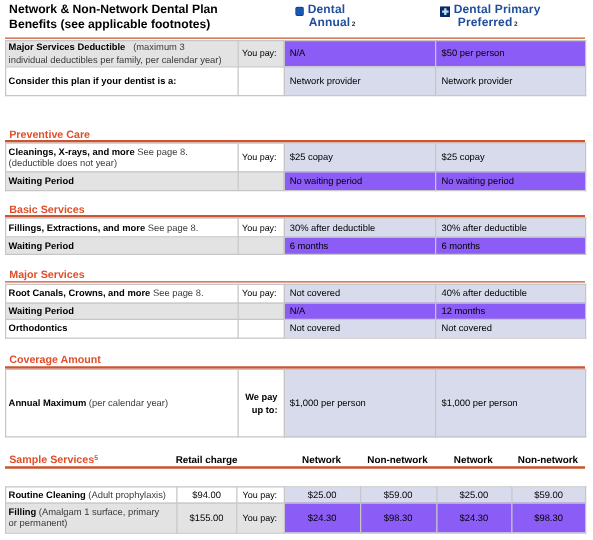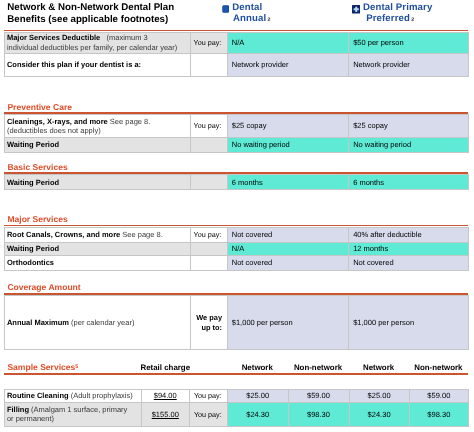--- a/index.html
+++ b/index.html
@@ -12,21 +12,21 @@
 
   
   .title{position:absolute;left:7.3px;top:1.5px;width:185px;
          font-size:9.72px;font-weight:bold;line-height:12.4px;color:#000;}
 
   
   .planhead{position:absolute;top:1.6px;font-size:9.6px;font-weight:bold;
             line-height:11.8px;color:#1F4E9C;letter-spacing:0.12px;}
   .planhead .l1,.planhead .l2{display:block;white-space:nowrap;}
   .planhead sup{font-size:5.2px;vertical-align:baseline;font-weight:bold;color:#333;padding-left:1.2px;}
-  #ph1{left:221px;width:118px;}
+  #ph1{left:235px;width:118px;}
   #ph2{left:351.8px;width:130px;}
   #ph1 .l1{padding-left:11.2px;}
   #ph1 .l2{padding-left:12px;}
   #ph2 .l1{padding-left:11.2px;}
   #ph2 .l2{padding-left:14.4px;}
   .picon{position:absolute;left:0.7px;top:3.9px;width:8px;height:9px;line-height:0;}
   #ph2 .picon{left:0px;top:3.9px;}
 
   
   .block{position:absolute;left:4px;width:464px;}
@@ -40,21 +40,21 @@
              font-size:7.5px;}
   table.grid td{border:0.55px solid #C6C6C6;padding:0;vertical-align:middle;
                 background:#fff;}
   table.grid td.lbl{padding:0px 4px 0px 1.9px;line-height:9.3px;white-space:nowrap;}
   td.lbl b{font-weight:bold;}
   td.lbl .note{font-weight:normal;color:#3a3a3a;}
   td.lbl .ref{font-weight:normal;color:#3a3a3a;}
   table.grid td.pay{text-align:right;padding-right:5.3px;font-size:7.2px;}
   table.grid td.val{padding-left:4.2px;}
   tr.light td{background:#D7DBEC;}
-  tr.dark td{background:#5eead4;}
+  tr.dark td{background:#8b5cf6;}
   tr.light td.lbl,tr.light td.pay,tr.light td.retail,tr.light td.wepay{background:#fff;}
   tr.dark td.lbl,tr.dark td.pay,tr.dark td.retail,tr.dark td.wepay{background:#E3E3E3;}
 
   
   #bar1{top:29.5px;} #blk1{top:31.5px;}
   #blk1 tr:nth-child(1) td{height:20.0px;}
   #blk1 tr:nth-child(2) td{height:22.4px;}
   #blk1 tr:nth-child(3) td{height:14.7px;text-decoration:underline;}
 
   #sh2{top:101.7px;} #bar2{top:112.0px;} #blk2{top:114.0px;}
@@ -80,21 +80,21 @@
 
   
   table.grid td.wepay{text-align:right;padding-right:4.6px;font-size:7.4px;font-weight:bold;
            line-height:9.3px;}
   td.wepay span{display:block;}
   #blk5 td.lbl{vertical-align:middle;}
 
   
   .samplehead{position:absolute;font-size:7.9px;font-weight:bold;color:#000;
               text-align:center;top:363.0px;line-height:9px;white-space:nowrap;}
-  td.retail{text-align:center;text-decoration:underline;}
+  td.retail{text-align:center;}
   td.ctr{text-align:center;}
   #blk6 td.lbl{padding-right:4px;}
   table.grid td.retail{text-align:center;}
   table.grid td.ctr{text-align:center;}
 </style>
 </head>
 <body>
 
 <div class="page">
 
@@ -153,21 +153,21 @@
   <div class="block" id="blk2">
     <table class="grid">
         <colgroup>
       <col style="width:185.6px">
           <col style="width:37.0px">
           <col style="width:121.4px">
           <col style="width:120.0px">
         </colgroup>
         <tbody>
       <tr class="light">
-        <td class="lbl"><b>Cleanings, X-rays, and more</b> <span class="ref">See page 8.</span><br><span class="note">(deductibles does not apply)</span></td>
+        <td class="lbl"><b>Cleanings, X-rays, and more</b> <span class="ref">See page 8.</span><br><span class="note">(deductible does not year)</span></td>
         <td class="pay">You pay:</td>
         <td class="val">$25 copay</td>
         <td class="val">$25 copay</td>
       </tr>
       <tr class="dark">
         <td class="lbl"><b>Waiting Period</b></td>
         <td class="pay"></td>
         <td class="val">No waiting period</td>
         <td class="val">No waiting period</td>
       </tr>
@@ -179,20 +179,26 @@
   <div class="orangebar" id="bar3"></div>
   <div class="block" id="blk3">
     <table class="grid">
         <colgroup>
       <col style="width:185.6px">
           <col style="width:37.0px">
           <col style="width:121.4px">
           <col style="width:120.0px">
         </colgroup>
         <tbody>
+      <tr class="light">
+        <td class="lbl"><b>Fillings, Extractions, and more</b> <span class="ref">See page 8.</span></td>
+        <td class="pay">You pay:</td>
+        <td class="val">30% after deductible</td>
+        <td class="val">30% after deductible</td>
+      </tr>
       <tr class="dark">
         <td class="lbl"><b>Waiting Period</b></td>
         <td class="pay"></td>
         <td class="val">6 months</td>
         <td class="val">6 months</td>
       </tr>
     </tbody>
       </table>
   </div>
 

